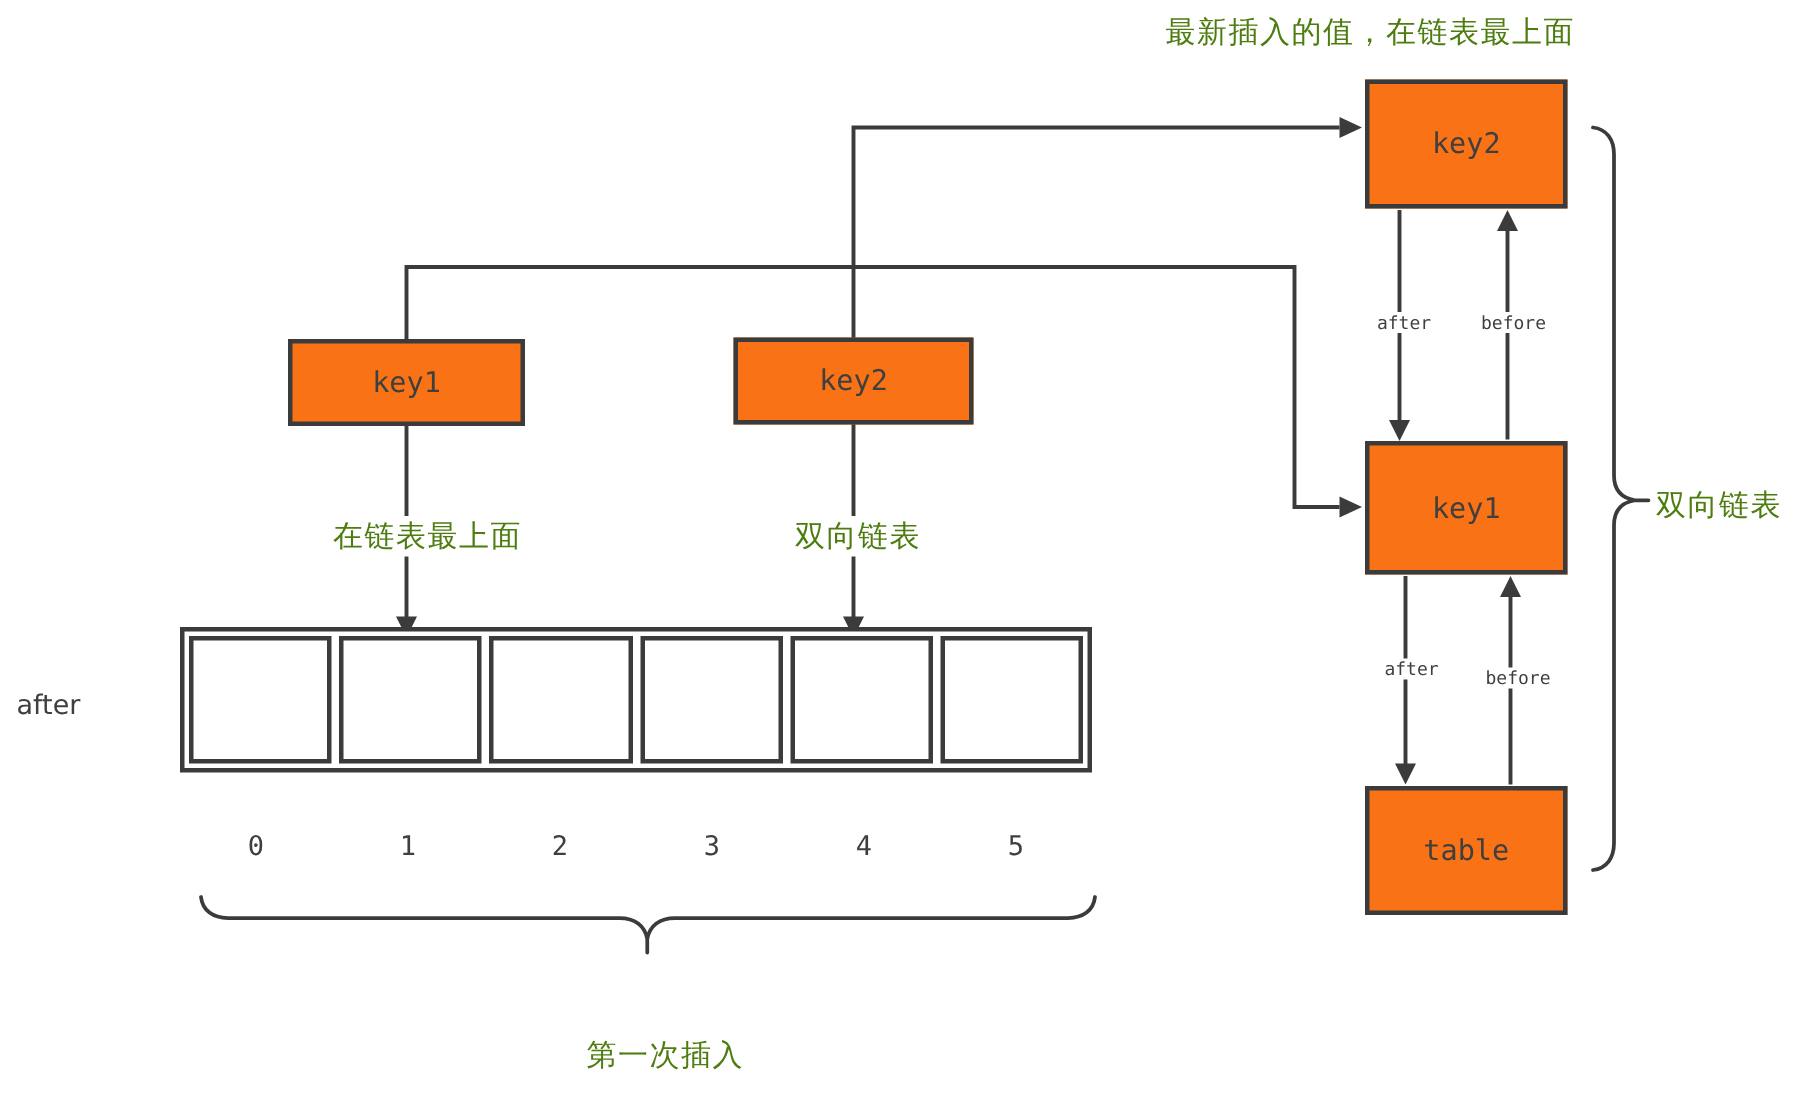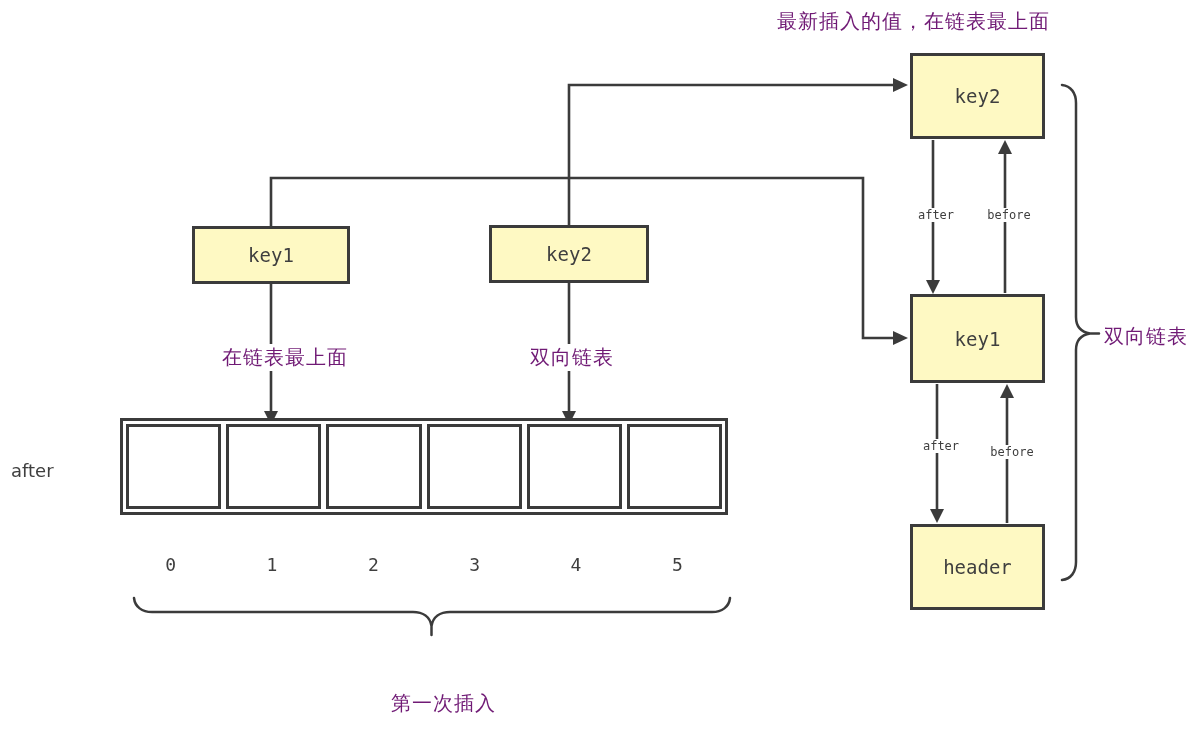--- a/index.html
+++ b/index.html
@@ -2,26 +2,26 @@
 <html><head>
 <meta charset="utf-8">
 <style>
   html,body{margin:0;padding:0;background:#ffffff;}
   .canvas{
     position:relative;width:1200px;height:730px;background:#ffffff;
     font-family:"DejaVu Sans",sans-serif;color:#3f3f3f;overflow:hidden;
   }
   .canvas svg{position:absolute;left:0;top:0;z-index:1;}
   .box{
-    position:absolute;background:#fef9c3;border:3px solid #3b3b3b;
+    position:absolute;background:#f97316;border:3px solid #3b3b3b;
     box-sizing:border-box;display:flex;align-items:center;justify-content:center;
     z-index:2;font-family:"DejaVu Sans Mono",monospace;font-size:19px;color:#3f3f3f;
   }
   .lbl{position:absolute;z-index:3;white-space:nowrap;}
-  .cjk{font-size:20px;letter-spacing:1px;color:#701a75;font-family:Liberation Mono, monospace;}
+  .cjk{font-size:20px;letter-spacing:1px;color:#4d7c0f;font-family:Liberation Mono, monospace;}
   .mono{font-family:"DejaVu Sans Mono",monospace;font-size:12px;}
   .onLine{background:#ffffff;padding:0 3px;text-align:center;}
   .array-outer{
     position:absolute;left:120px;top:418px;width:608px;height:97px;
     border:3px solid #3b3b3b;box-sizing:border-box;display:flex;gap:5px;padding:3px;z-index:2;background:#fff;
   }
   .array-cell{flex:1;border:3px solid #3b3b3b;box-sizing:border-box;background:#fff;}
   .indices{
     position:absolute;left:120px;top:554px;width:608px;display:flex;z-index:2;
   }
@@ -111,21 +111,21 @@
     <span>2</span>
     <span>3</span>
     <span>4</span>
     <span>5</span>
   </div>
 
   <div class="lbl cjk" style="left:391px;top:690px;width:86px;text-align:center;">第一次插入</div>
 
   <div class="box" style="left:910px;top:53px;width:135px;height:86px;">key2</div>
   <div class="box" style="left:910px;top:294px;width:135px;height:89px;">key1</div>
-  <div class="box" style="left:910px;top:524px;width:135px;height:86px;">header</div>
+  <div class="box" style="left:910px;top:524px;width:135px;height:86px;">table</div>
 
   <div class="lbl mono onLine" style="left:906px;top:208px;width:54px;">after</div>
   <div class="lbl mono onLine" style="left:972px;top:208px;width:68px;">before</div>
 
   <div class="lbl mono onLine" style="left:911px;top:439px;width:54px;">after</div>
   <div class="lbl mono onLine" style="left:975px;top:445px;width:68px;">before</div>
 
   <div class="lbl cjk" style="left:1104px;top:323px;">双向链表</div>
 
 

